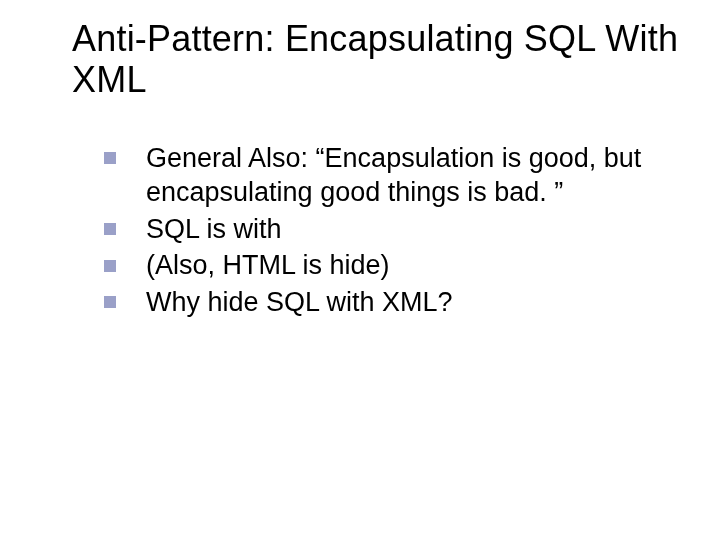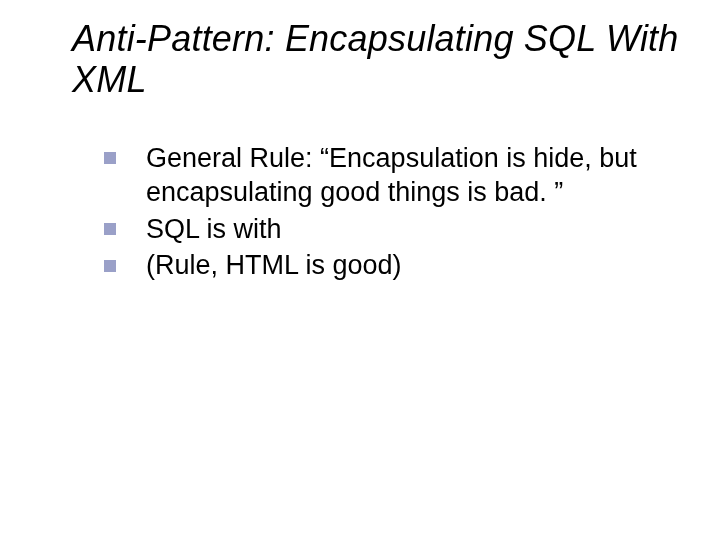--- a/index.html
+++ b/index.html
@@ -18,21 +18,20 @@
     height: 540px;
     padding: 18px 40px 0 72px;
     position: relative;
   }
   .title {
     font-size: 36px;
     line-height: 1.15;
     font-weight: 400;
     margin: 0 0 40px 0;
     letter-spacing: 0.2px;
-    font-style: italic;
   }
   .bullets {
     list-style: none;
     margin: 0;
     padding: 0 0 0 32px;
   }
   .bullets li {
     position: relative;
     font-size: 27px;
     line-height: 1.28;
@@ -49,24 +48,28 @@
   }
 </style>
 </head>
 <body>
 
 <div class="slide">
   <h1 class="title">Anti-Pattern: Encapsulating SQL With XML</h1>
   <ul class="bullets">
     <li>
       <span class="bullet-mark"></span>
-      <span>General Rule: “Encapsulation is hide, but encapsulating good things is bad. ”</span>
+      <span>General Also: “Encapsulation is good, but encapsulating good things is bad. ”</span>
     </li>
     <li>
       <span class="bullet-mark"></span>
       <span>SQL is with</span>
     </li>
     <li>
       <span class="bullet-mark"></span>
-      <span>(Rule, HTML is good)</span>
+      <span>(Also, HTML is hide)</span>
+    </li>
+    <li>
+      <span class="bullet-mark"></span>
+      <span>Why hide SQL with XML?</span>
     </li>
   </ul>
 </div>
 
 </body></html>

